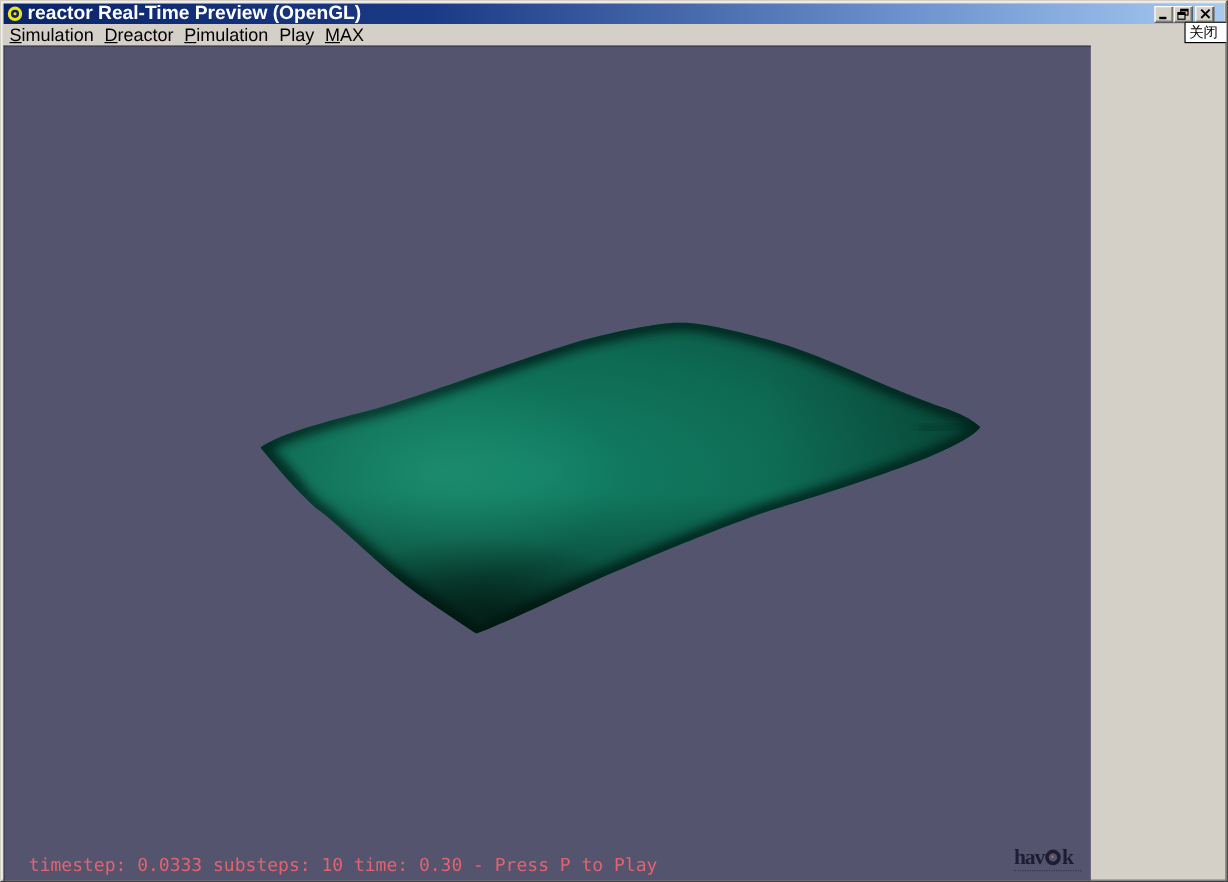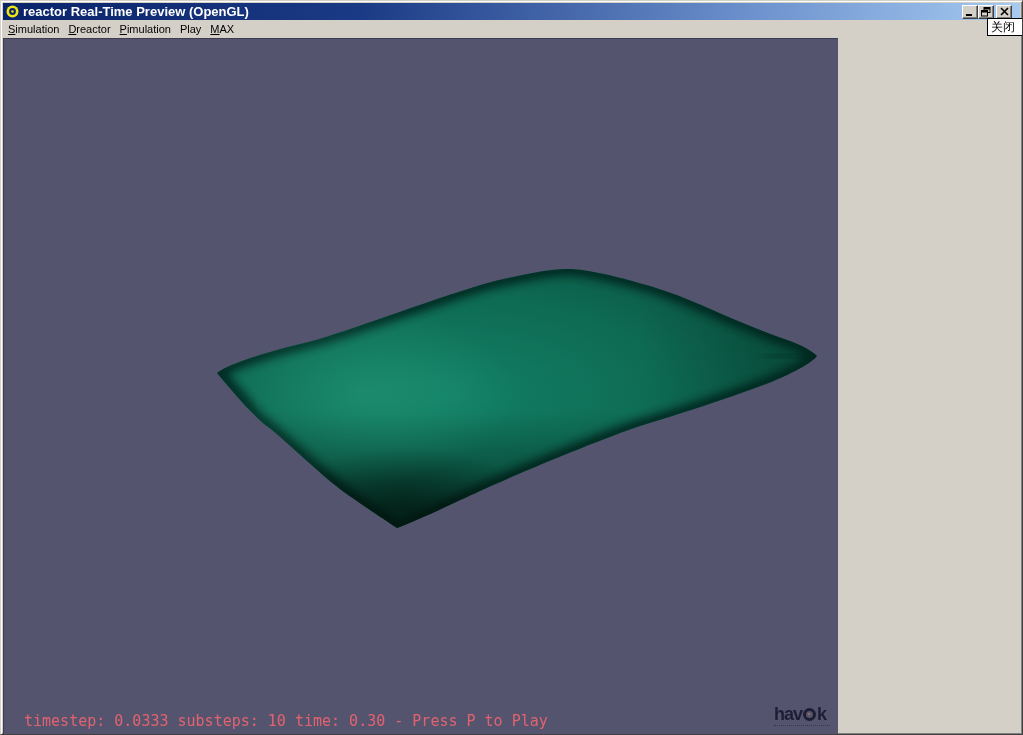--- a/index.html
+++ b/index.html
@@ -16,73 +16,73 @@
   }
 
   
   .titlebar {
     height:17px; display:flex; align-items:center;
     background:linear-gradient(to right,#0a246a 0%,#1b3a85 35%,#6f94cf 75%,#a6caf0 100%);
     padding:0 2px 0 3px; position:relative;
   }
   .app-icon { width:13px; height:13px; margin-right:4px; flex:0 0 auto; }
   .title-text {
-    color:#ffffff; font-weight:bold; font-size:13px; line-height:17px;
+    color:#ffffff; font-weight:bold; font-size:16px; line-height:17px;
     white-space:nowrap; flex:1 1 auto;
   }
   .tb-buttons { display:flex; align-items:center; gap:0; margin-right:6px; }
   .tb-btn {
     width:16px; height:14px; background:#d4d0c8;
     border-top:1px solid #ffffff; border-left:1px solid #ffffff;
     border-right:1px solid #404040; border-bottom:1px solid #404040;
     box-shadow: inset -1px -1px 0 #808080;
     display:flex; align-items:center; justify-content:center;
     position:relative;
   }
   .tb-btn.close { margin-left:2px; }
   .tb-btn svg { display:block; }
 
   
   .menubar {
     height:18px; background:#d4d0c8; display:flex; align-items:center;
     padding-left:5px; position:relative;
   }
   .menu-item {
-    font-size:11px; color:#000; padding:2px 4px 2px 0; margin-right:5px;
+    font-size:15px; color:#000; padding:2px 4px 2px 0; margin-right:5px;
     white-space:nowrap; cursor:default;
   }
   .menu-item .u { text-decoration:underline; }
 
   
   .close-tooltip {
     position:absolute; top:17px; left:986px; height:18px; width:46px;
     background:#ffffff; border:1px solid #000000;
     font-size:12px; line-height:16px; color:#000; padding-left:3px;
     z-index:5; white-space:nowrap;
   }
 
   
   .viewport {
-    position:relative; width:835px; height:696px;
+    position:relative; width:906px; height:696px;
     background:#54546e;
     border-top:1px solid #3c3c54; border-left:1px solid #3c3c54;
     overflow:hidden;
   }
   .viewport svg.scene { position:absolute; left:0; top:0; }
 
   .status-text {
     position:absolute; left:20px; bottom:4px;
     font-family:"DejaVu Sans Mono", monospace;
     font-size:15px; color:#e2636f; white-space:nowrap; letter-spacing:0px;
   }
 
   
   .havok {
     position:absolute; right:8px; bottom:8px; text-align:center;
-    color:#181830; opacity:0.9;
+    color:#181830; opacity:0.9;font-family:Liberation Serif, serif;
   }
   .havok .wordmark {
     display:flex; align-items:center; font-weight:bold; font-size:18px;
     letter-spacing:-1px; line-height:16px;
   }
   .havok .gear {
     display:inline-block; width:13px; height:13px; border-radius:50%;
     border:3.5px solid #181830; position:relative; margin:0 1px;
   }
   .havok .gear::after {

